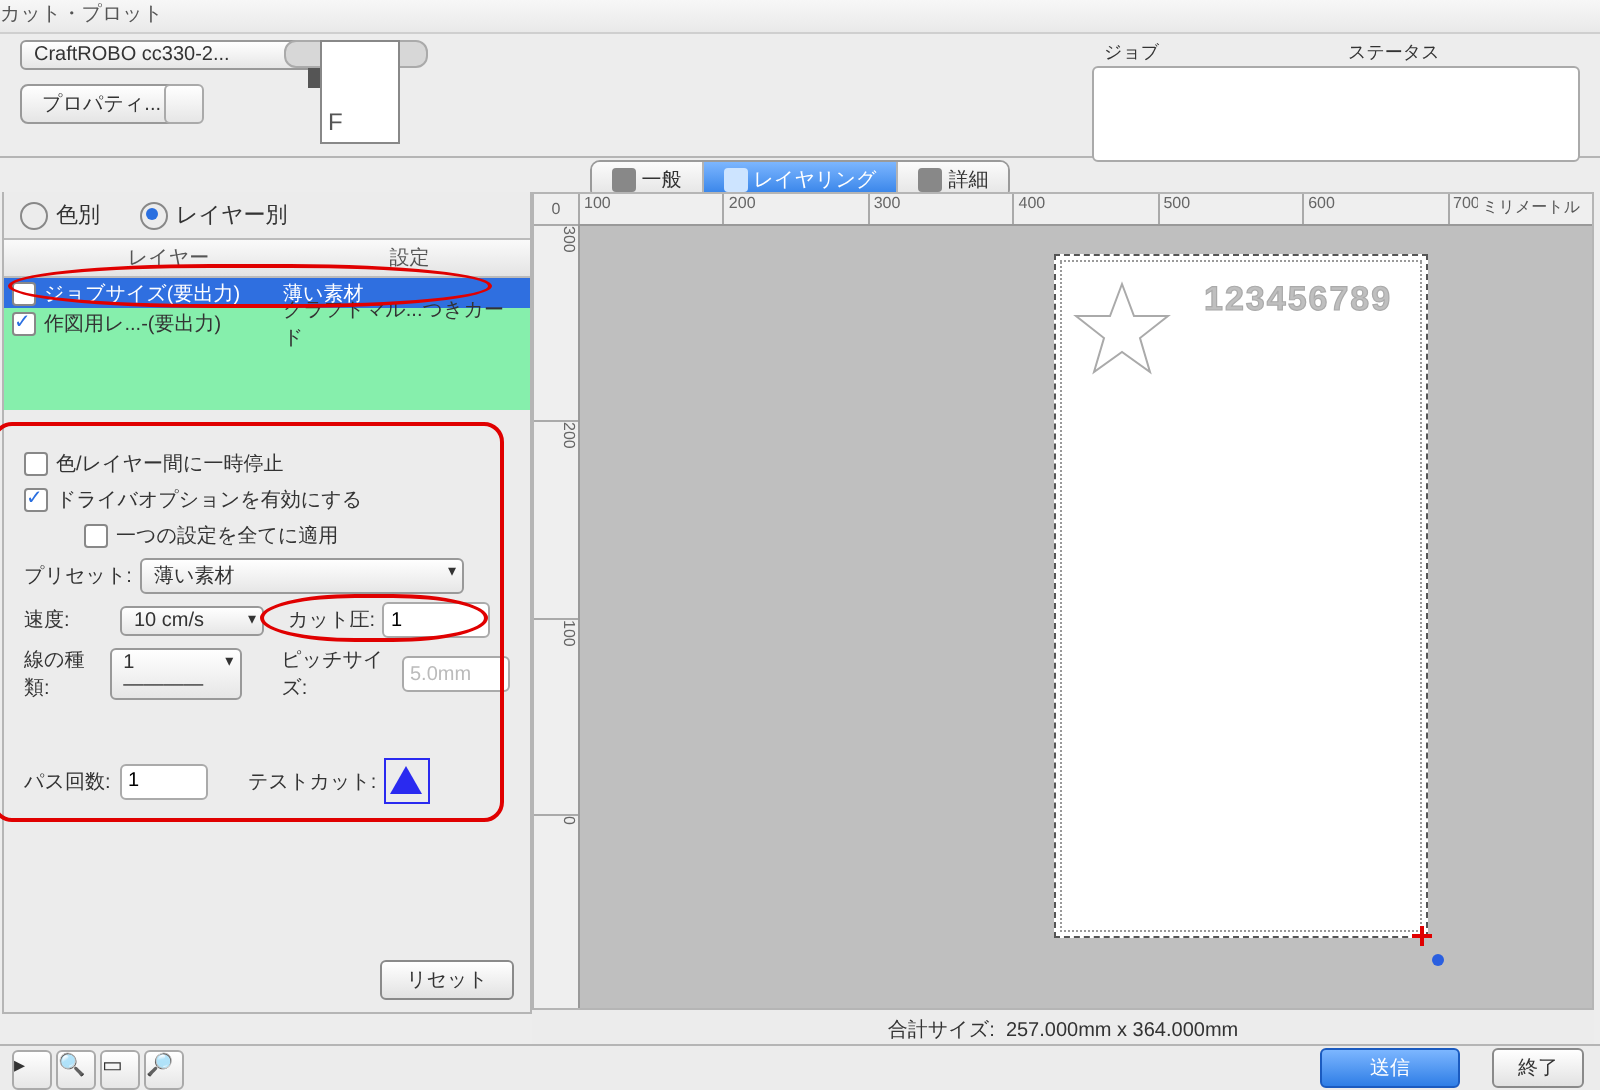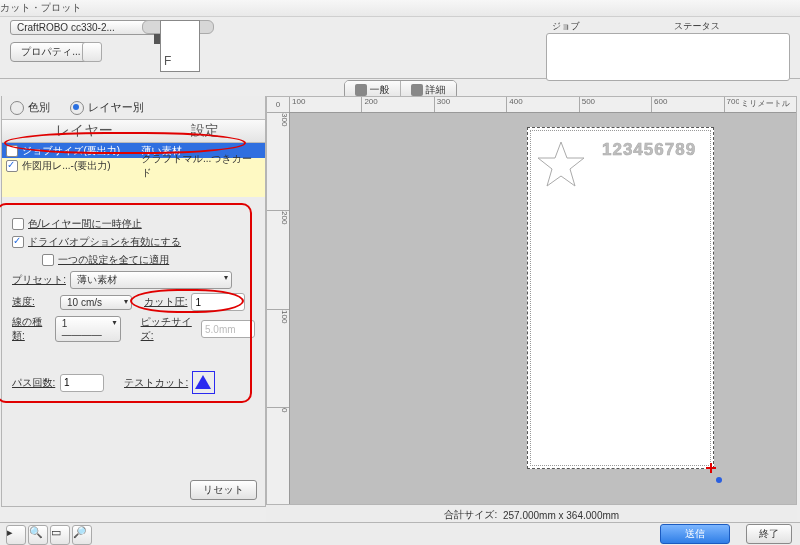--- a/index.html
+++ b/index.html
@@ -26,33 +26,33 @@
   .tabs-wrap{position:absolute;top:80px;left:0;right:0;height:22px;text-align:center;}
   .seg{display:inline-flex;border:1px solid #9a9a9a;border-radius:5px;overflow:hidden;height:18px;}
   .seg .s{display:flex;align-items:center;padding:0 10px;background:linear-gradient(#fbfbfb,#e3e3e3);font-size:10px;border-right:1px solid #b3b3b3;}
   .seg .s:last-child{border-right:none;}
   .seg .s.sel{background:linear-gradient(#7cb6ff,#2f7ee6);color:#fff;}
   .seg .ic{width:12px;height:12px;margin-right:3px;display:inline-block;background:#888;border-radius:2px;}
   .leftpane{position:absolute;top:96px;left:1px;width:263px;height:410px;border:1px solid #b5b5b5;background:#ececec;border-top:none}
   .modebar{display:flex;align-items:center;padding:4px 8px;}
   .radio{width:12px;height:12px;border:1px solid #888;border-radius:50%;display:inline-block;margin-right:4px;position:relative;vertical-align:middle;}
   .radio.on:after{content:"";position:absolute;top:2px;left:2px;width:6px;height:6px;border-radius:50%;background:#2a6fe0;}
-  .listhdr{display:flex;background:linear-gradient(#fafafa,#e4e4e4);border-top:1px solid #bbb;border-bottom:1px solid #bbb;font-size:14px;color:#555;}
+  .listhdr{display:flex;background:linear-gradient(#fafafa,#e4e4e4);border-top:1px solid #bbb;border-bottom:1px solid #bbb;font-size:10px;color:#555;}
   .listhdr div{padding:2px 0;text-align:center;}
-  .listbody{background:#fef9c3;height:54px;position:relative;}
+  .listbody{background:#86efac;height:66px;position:relative;}
   .row{display:flex;align-items:center;height:15px;padding:0 4px;font-size:10px;}
   .row.sel{background:#2f6fe0;color:#fff;}
   .cb{width:10px;height:10px;border:1px solid #888;border-radius:2px;margin-right:4px;display:inline-block;background:#fff;position:relative;}
   .cb.on:after{content:"✓";position:absolute;top:-2px;left:0;font-size:10px;color:#2a6fe0;}
   .row.sel .cb.on:after{color:#fff;}
   .hl-ellipse{position:absolute;border:2px solid #e00000;border-radius:50%/60%;}
   .hl-box{position:absolute;border:2px solid #e00000;border-radius:10px;}
   .opts{padding:6px 10px 4px;}
   .field{display:flex;align-items:center;margin:4px 0;}
-  .field label{font-size:10px;margin-right:4px;text-decoration:underline;}
+  .field label{font-size:10px;margin-right:4px;}
   .num{width:60px;}
   .small{width:50px;}
   .testcut{width:21px;height:21px;border:1px solid #2a2af0;display:inline-block;position:relative;}
   .testcut:after{content:"";position:absolute;top:3px;left:2px;width:0;height:0;border-left:8px solid transparent;border-right:8px solid transparent;border-bottom:14px solid #2a2af0;}
   .reset-row{position:absolute;bottom:6px;right:8px;}
   .canvas{position:absolute;top:96px;left:266px;right:3px;height:408px;border:1px solid #b5b5b5;background:#bfbfbf;overflow:hidden;}
   .ruler-h{position:absolute;top:0;left:22px;right:0;height:15px;background:#efefef;border-bottom:1px solid #999;font-size:8px;display:flex;}
   .ruler-h div{flex:1;border-left:1px solid #aaa;padding-left:2px;color:#666;}
   .ruler-v{position:absolute;top:15px;left:0;width:22px;bottom:0;background:#efefef;border-right:1px solid #999;font-size:8px;display:flex;flex-direction:column-reverse;}
   .ruler-v div{flex:1;border-top:1px solid #aaa;color:#666;writing-mode:vertical-rl;}
@@ -98,20 +98,24 @@
     <div class="list"></div>
   </div>
 </div>
 
 <div class="tabs-wrap">
   <div class="seg">
     <div class="s">
         <span class="ic"></span>
         <span>一般</span>
       </div>
+    <div class="s sel">
+        <span class="ic" style="background:#cde4ff"></span>
+        <span>レイヤリング</span>
+      </div>
     <div class="s">
         <span class="ic"></span>
         <span>詳細</span>
       </div>
   </div>
 </div>
 
 <div class="leftpane">
   <div class="modebar">
     <span class="radio"></span>

